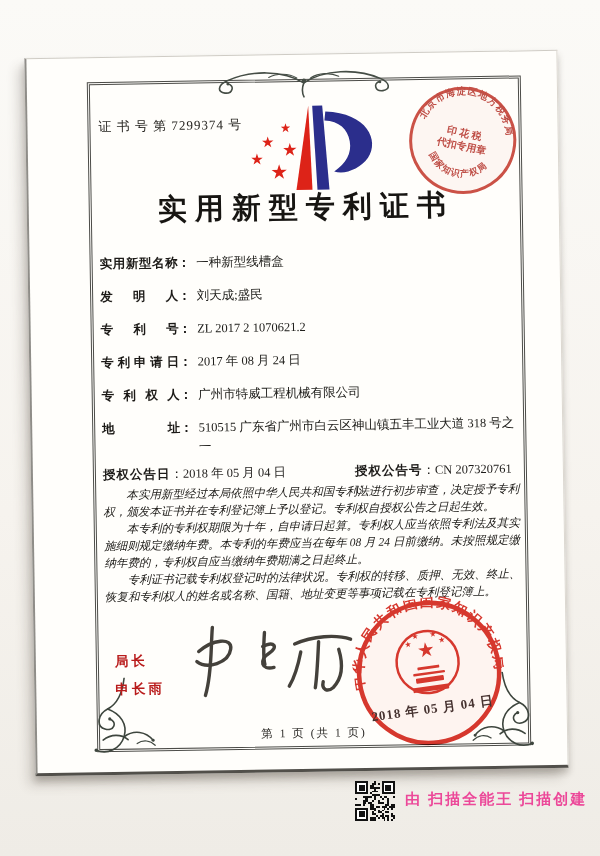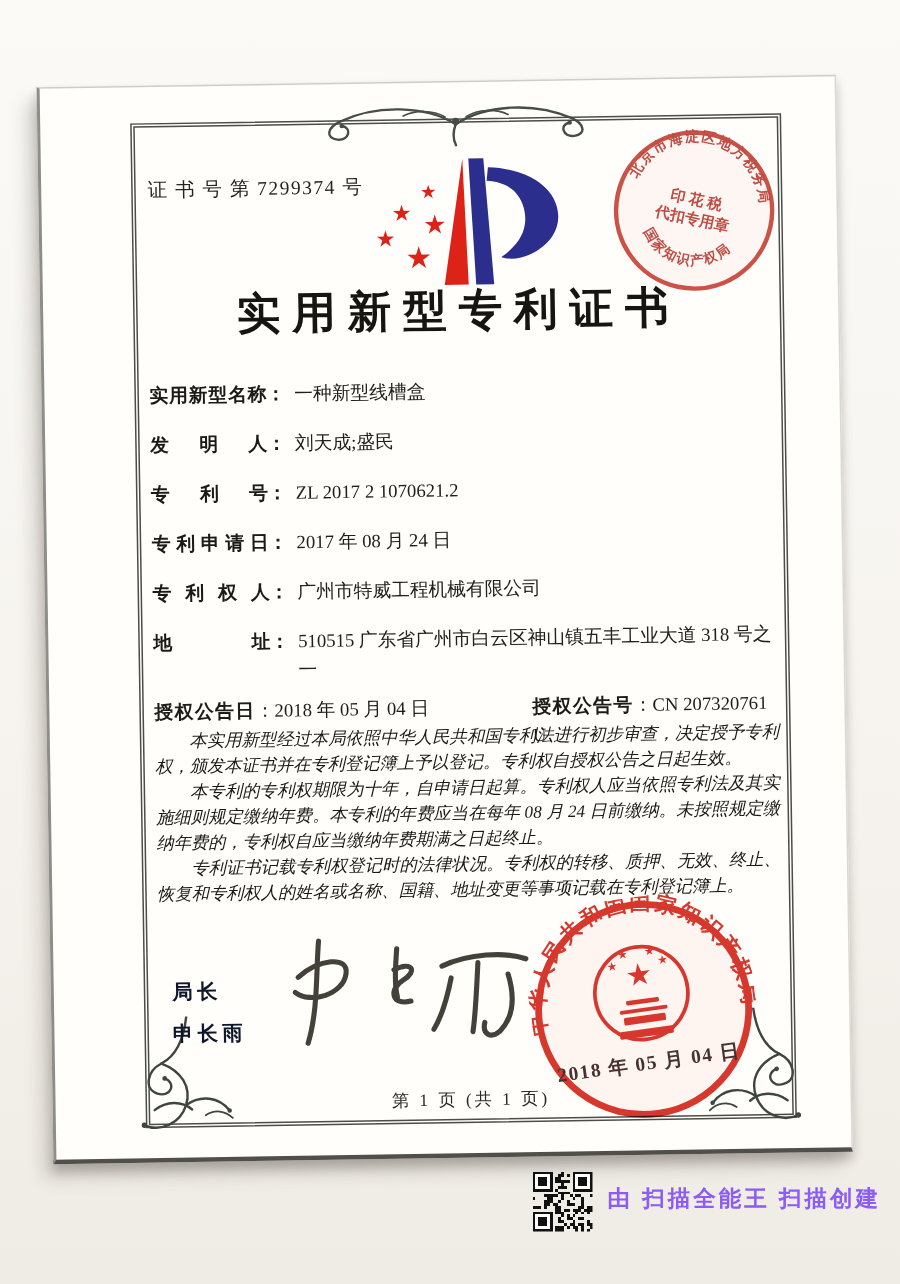--- a/index.html
+++ b/index.html
@@ -39,21 +39,21 @@
   .frow.addr{margin-bottom:8px;}
   .grantrow{position:absolute;left:7px;top:381px;font-size:12.5px;line-height:19px;width:420px;}
   .grant2{position:absolute;left:252px;top:0;}
   .glabel{font-weight:600;letter-spacing:1px;}
   .paras{
     position:absolute;left:7px;right:5px;top:402px;
     font-size:11.5px;line-height:17px;font-style:italic;color:#1b1916;
     text-align:justify;
   }
   .paras p{margin:0;text-indent:2em;}
-  .signer{position:absolute;left:16px;top:568px;font-size:13.5px;font-weight:700;letter-spacing:3px;color:#0f172a;}
+  .signer{position:absolute;left:16px;top:568px;font-size:13.5px;font-weight:700;letter-spacing:3px;color:#b91c1c;}
   .signer div{margin-bottom:10px;}
   .signature{position:absolute;left:78px;top:538px;}
   .footer{position:absolute;left:0;right:0;bottom:5px;text-align:center;font-size:11.5px;letter-spacing:2px;color:#2a2825;}
   .ornament-top{position:absolute;left:50%;top:-15px;transform:translateX(-50%);}
   .corner{position:absolute;}
   .corner.bl{left:-7px;bottom:-9px;}
   .corner.br{right:-7px;bottom:-9px;transform:scaleX(-1);}
   .taxstamp{
     position:absolute;right:0px;top:5px;width:112px;height:112px;
     transform:rotate(13deg);mix-blend-mode:multiply;opacity:.88;
@@ -64,21 +64,21 @@
   }
   .sealdate{
     position:absolute;left:238px;top:620px;width:190px;text-align:center;
     font-size:13px;font-weight:700;letter-spacing:1px;color:#463230;
     transform:rotate(-7deg);
   }
   .scanbar{position:absolute;left:355px;top:781px;width:245px;height:46px;}
   .qr{position:absolute;left:0;top:0;width:40px;height:40px;}
   .scantext{
     position:absolute;left:50px;top:9px;font-size:15px;font-weight:600;
-    letter-spacing:2px;color:#8b5cf6;white-space:nowrap;
+    letter-spacing:2px;color:#ec4899;white-space:nowrap;
     font-family:"Liberation Sans","DejaVu Sans",sans-serif;
   }
 </style>
 </head>
 <body>
 
 <div class="paper">
   <div class="frame">
 
     <svg class="ornament-top" width="190" height="32" viewBox="0 0 190 32">

